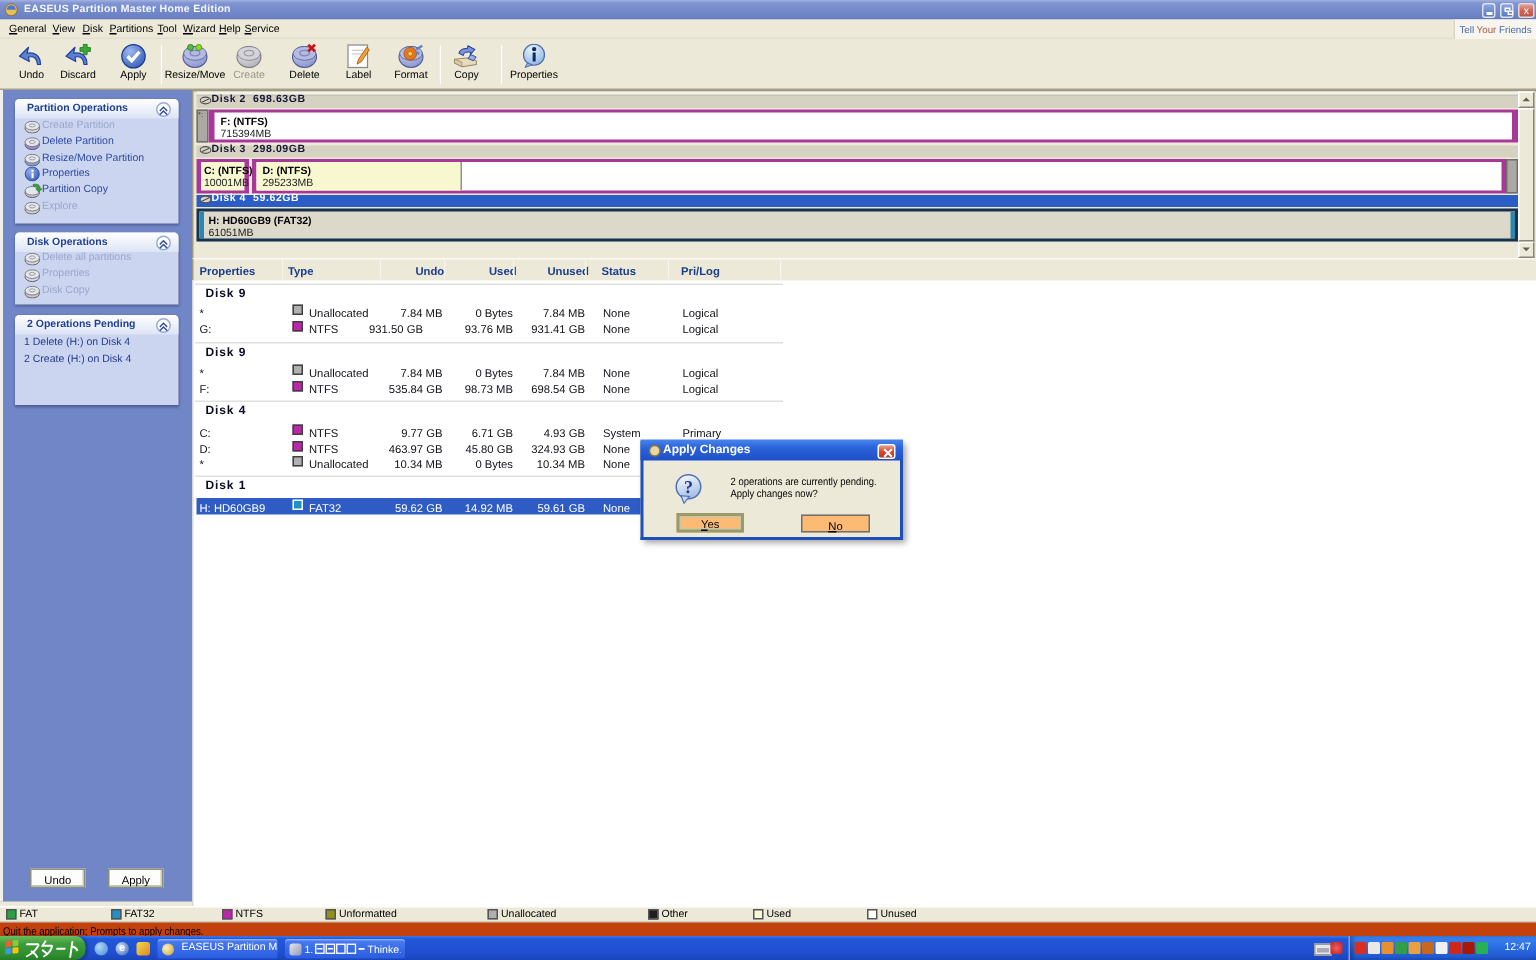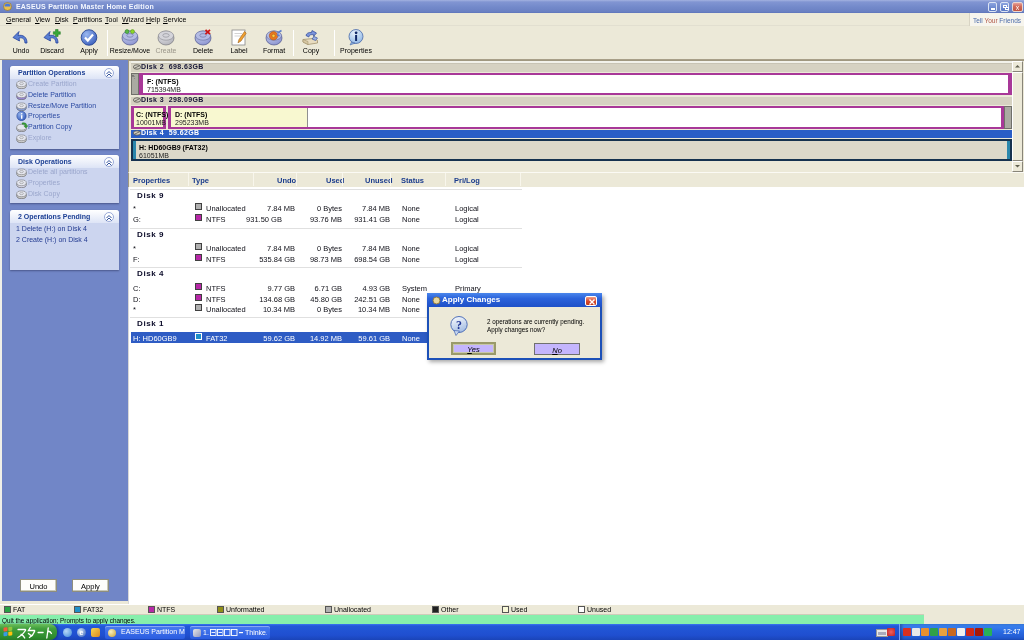--- a/index.html
+++ b/index.html
@@ -63,41 +63,41 @@
   .grp { position:absolute; left:9px; font-size:8px; font-weight:bold; color:#0a0a28; letter-spacing:0.6px;}
   .cell { position:absolute; font-size:7.5px; color:#101018; white-space:nowrap; }
   .num { text-align:right; }
   .swatch { position:absolute; width:7px; height:7px; border:1px solid #404040; }
   .gline { position:absolute; left:2px; width:392px; height:1px; background:#e0e0e0; }
 
   
   #legend { left:0; top:604px; width:1024px; height:10px; background:#ece9d8; border-top:1px solid #fff; }
   .lsw { position:absolute; top:2px; width:7px; height:7px; border:1px solid #555; }
   .ltxt { position:absolute; top:2px; font-size:7px; color:#000; }
-  #statusbar { left:0; top:614px; width:924px; height:10px; background:#86efac; border-top:1px solid #d0ccba; font-size:7.5px; color:#000; padding:1px 0 0 2px; }
+  #statusbar { left:0; top:614px; width:1024px; height:10px; background:#c2410c; border-top:1px solid #d0ccba; font-size:7.5px; color:#000; padding:1px 0 0 2px; }
   #statusbar span { display:inline-block; transform:scaleX(0.85); transform-origin:0 0; white-space:nowrap; }
 
   
   #taskbar { left:0; top:624px; width:1024px; height:16px; background:linear-gradient(#3a76f2 0%, #2258d8 12%, #1f4fd0 70%, #1a44b8 100%); }
   #startbtn { position:absolute; left:0; top:0; width:57px; height:16px; border-radius:0 7px 7px 0;
     background:linear-gradient(#6cbf5c 0%, #3f9e3b 30%, #2f8d2f 80%, #277d27 100%);
     box-shadow:1px 0 3px rgba(0,0,0,.4); }
   .tkbtn { position:absolute; top:625.5px; height:13px; background:linear-gradient(#4a7cf0,#2a5ce0); border-radius:2px; box-shadow:inset 0 1px 0 rgba(255,255,255,.35); color:#fff; font-size:7px; padding:2.5px 3px 0 16px; white-space:nowrap; overflow:hidden; }
   .trayic { position:absolute; top:4px; width:8px; height:8px; border-radius:1px; }
 
   
   #dialog { left:427px; top:294px; width:175px; height:66px; background:#ece9d8; border:2px solid #1c50b8; border-top:none; box-shadow:2px 2px 4px rgba(0,0,0,.35); z-index:50; }
   #dlgtitle { position:absolute; left:-2px; top:-1px; width:175px; height:14px;
      background:linear-gradient(90deg,#1a50c8,#3a74e4 8%, #2a62da 50%, #1a48b8 100%);
      background:linear-gradient(#4a86ec 0%, #2a62da 40%, #1e50c8 100%);
      color:#fff; font-size:8px; font-weight:bold; padding:1.5px 0 0 15px; }
   #dlgclose { position:absolute; right:3px; top:2px; width:12px; height:10px; border-radius:2px;
      background:linear-gradient(#f0a088,#d84a30 50%,#c03818); border:1px solid #fff; color:#fff;
      font-size:7px; font-weight:bold; text-align:center; line-height:9px; }
-  .dlgbtn { position:absolute; background:#c4b5fd; font-size:7.5px; text-align:center; color:#000;font-style:italic; }
+  .dlgbtn { position:absolute; background:#fdba74; font-size:7.5px; text-align:center; color:#000; }
 </style>
 </head>
 <body>
 
 <div id="titlebar" class="abs"></div>
 <div id="titletext" class="abs">EASEUS Partition Master Home Edition</div>
 <div class="abs" style="left:3px;top:2px;width:9px;height:9px;">
  <svg width="9" height="9">
       <circle cx="4.5" cy="4.5" r="4" fill="#e8c050" stroke="#806020" stroke-width="0.5"></circle>
       <path d="M1.5 4.5 A3 3 0 0 1 7.5 4.5" fill="#4a78d8"></path>
@@ -497,23 +497,23 @@
     <div class="swatch abs" style="left: 195px; top: 283px; background: rgb(184, 40, 168);"></div>
     <div class="cell abs" style="left: 206px; top: 284px; color: rgb(16, 16, 24);">NTFS</div>
     <div class="cell num abs" style="left: 233px; top: 284px; width: 62px; color: rgb(16, 16, 24);">9.77 GB</div>
     <div class="cell num abs" style="left: 280px; top: 284px; width: 62px; color: rgb(16, 16, 24);">6.71 GB</div>
     <div class="cell num abs" style="left: 328px; top: 284px; width: 62px; color: rgb(16, 16, 24);">4.93 GB</div>
     <div class="cell abs" style="left: 402px; top: 284px; color: rgb(16, 16, 24);">System</div>
     <div class="cell abs" style="left: 455px; top: 284px; color: rgb(16, 16, 24);">Primary</div>
     <div class="cell abs" style="left: 133px; top: 295px; color: rgb(16, 16, 24);">D:</div>
     <div class="swatch abs" style="left: 195px; top: 294px; background: rgb(184, 40, 168);"></div>
     <div class="cell abs" style="left: 206px; top: 295px; color: rgb(16, 16, 24);">NTFS</div>
-    <div class="cell num abs" style="left: 233px; top: 295px; width: 62px; color: rgb(16, 16, 24);">134.68 GB</div>
+    <div class="cell num abs" style="left: 233px; top: 295px; width: 62px; color: rgb(16, 16, 24);">463.97 GB</div>
     <div class="cell num abs" style="left: 280px; top: 295px; width: 62px; color: rgb(16, 16, 24);">45.80 GB</div>
-    <div class="cell num abs" style="left: 328px; top: 295px; width: 62px; color: rgb(16, 16, 24);">242.51 GB</div>
+    <div class="cell num abs" style="left: 328px; top: 295px; width: 62px; color: rgb(16, 16, 24);">324.93 GB</div>
     <div class="cell abs" style="left: 402px; top: 295px; color: rgb(16, 16, 24);">None</div>
     <div class="cell abs" style="left: 455px; top: 295px; color: rgb(16, 16, 24);">Logical</div>
     <div class="cell abs" style="left: 133px; top: 305px; color: rgb(16, 16, 24);">*</div>
     <div class="swatch abs" style="left: 195px; top: 304px; background: rgb(176, 176, 176);"></div>
     <div class="cell abs" style="left: 206px; top: 305px; color: rgb(16, 16, 24);">Unallocated</div>
     <div class="cell num abs" style="left: 233px; top: 305px; width: 62px; color: rgb(16, 16, 24);">10.34 MB</div>
     <div class="cell num abs" style="left: 280px; top: 305px; width: 62px; color: rgb(16, 16, 24);">0 Bytes</div>
     <div class="cell num abs" style="left: 328px; top: 305px; width: 62px; color: rgb(16, 16, 24);">10.34 MB</div>
     <div class="cell abs" style="left: 402px; top: 305px; color: rgb(16, 16, 24);">None</div>
     <div class="cell abs" style="left: 455px; top: 305px; color: rgb(16, 16, 24);">Logical</div>

